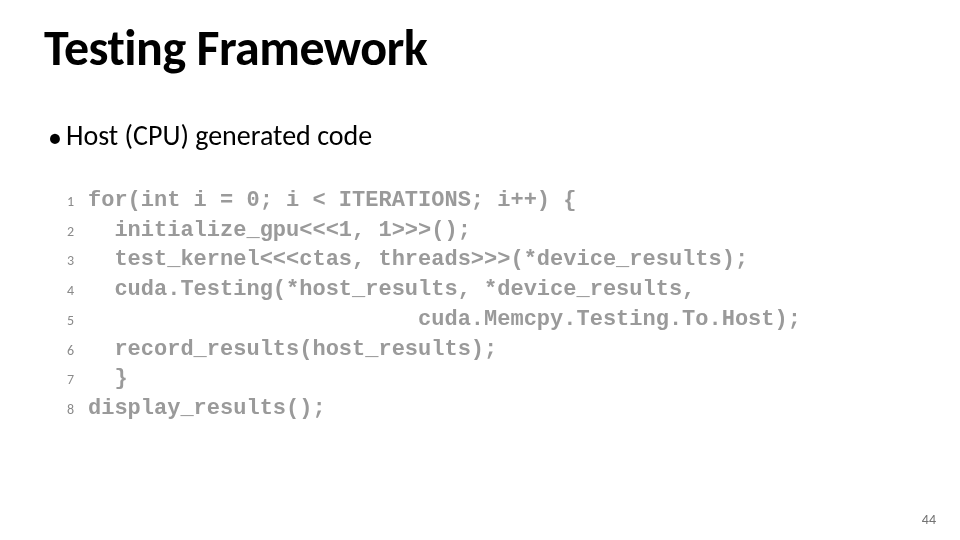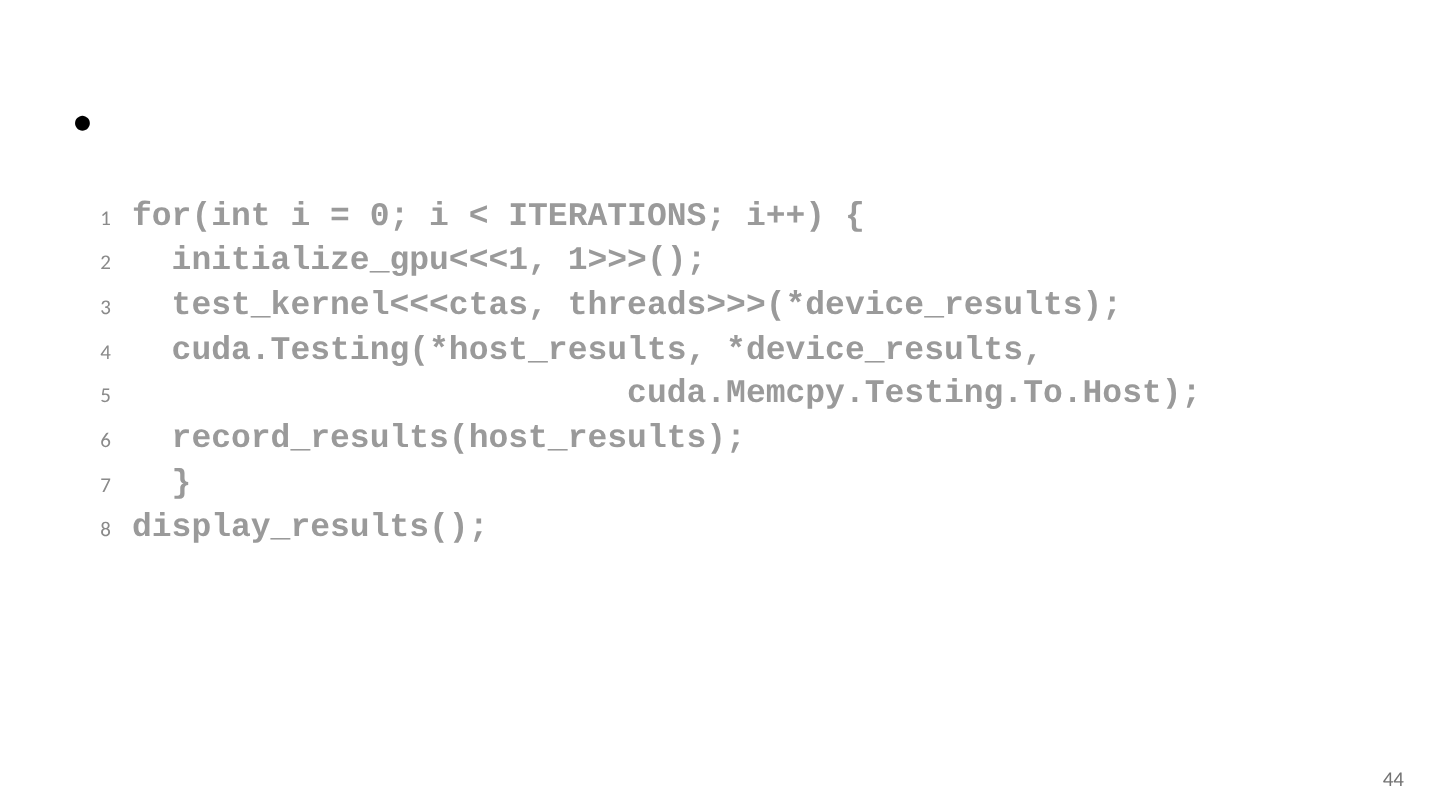--- a/index.html
+++ b/index.html
@@ -76,24 +76,26 @@
     bottom: 12px;
     font-size: 14px;
     color: #737373;
   }
 </style>
 </head>
 <body>
 
 <div class="slide">
 
+  <div class="title">Testing Framework</div>
 
   <div class="bullets">
     <div class="bullet-row">
       <span class="bullet-dot">•</span>
+      <span>Host (CPU) generated code</span>
     </div>
   </div>
 
   <div class="code-block">
     <div class="code-row">
       <span class="lineno">1</span>
       <span class="code-text">for(int i = 0; i &lt; ITERATIONS; i++) {</span>
     </div>
     <div class="code-row">
       <span class="lineno">2</span>

